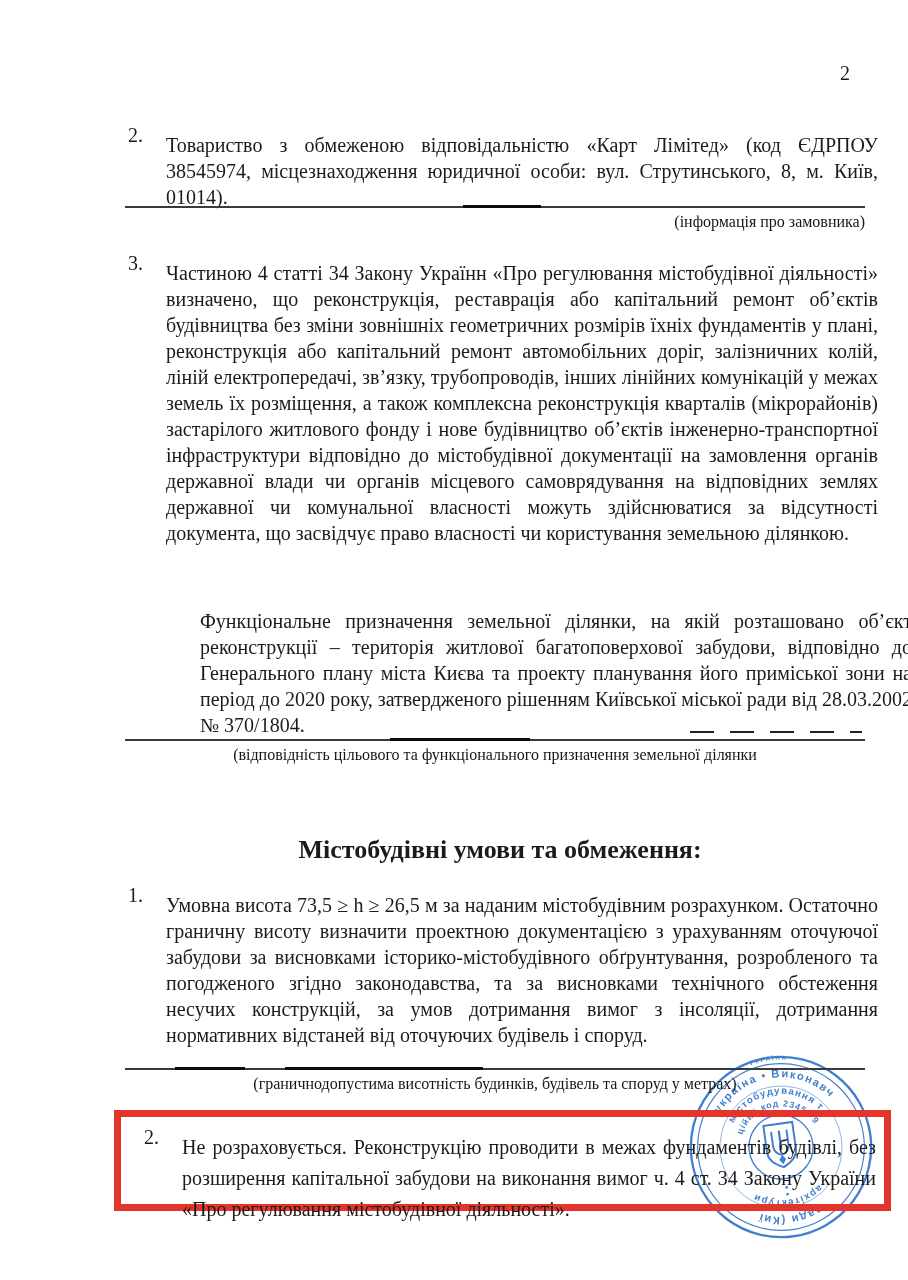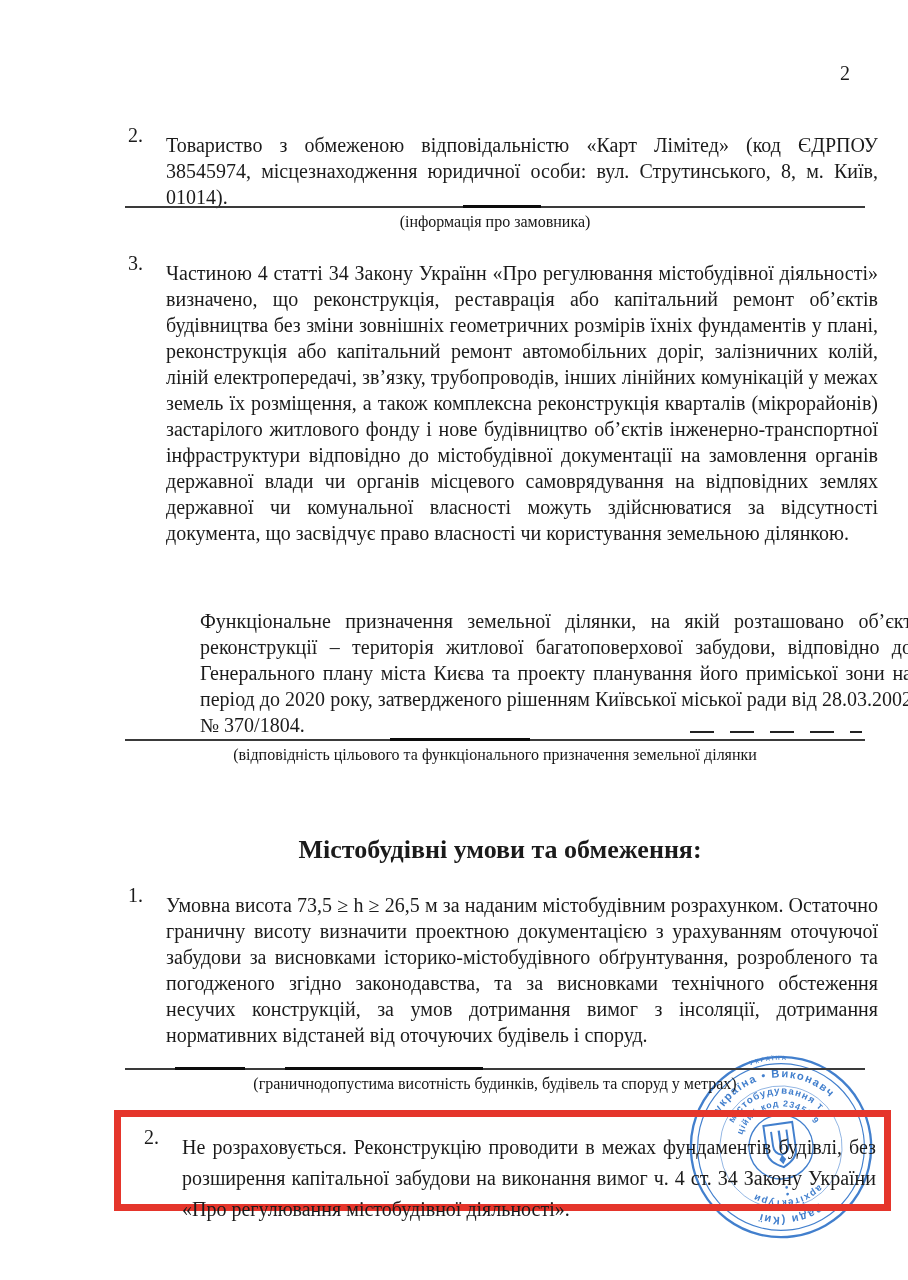--- a/index.html
+++ b/index.html
@@ -97,21 +97,21 @@
     <div class="abs page-num">2</div>
 
     <div class="abs list-item body-txt" style="top:122px;">
       <span class="num">2.</span>
       <div class="itext jtext">Товариство з обмеженою відповідальністю «Карт Лімітед» (код ЄДРПОУ 38545974, місцезнаходження юридичної особи: вул. Струтинського, 8, м. Київ, 01014).</div>
     </div>
 
     <div class="abs rule" style="top:206px;">
       <span class="seg" style="left:338px;width:78px;"></span>
     </div>
-    <div class="abs caption" style="top:211px;">(інформація про замовника)</div>
+    <div class="abs caption" style="top:211px;text-align:right;">(інформація про замовника)</div>
 
     <div class="abs list-item body-txt" style="top:250px;">
       <span class="num">3.</span>
       <div class="itext jtext">Частиною 4 статті 34 Закону Українн «Про регулювання містобудівної діяльності» визначено, що реконструкція, реставрація або капітальний ремонт об’єктів будівництва без зміни зовнішніх геометричних розмірів їхніх фундаментів у плані, реконструкція або капітальний ремонт автомобільних доріг, залізничних колій, ліній електропередачі, зв’язку, трубопроводів, інших лінійних комунікацій у межах земель їх розміщення, а також комплексна реконструкція кварталів (мікрорайонів) застарілого житлового фонду і нове будівництво об’єктів інженерно-транспортної інфраструктури відповідно до містобудівної документації на замовлення органів державної влади чи органів місцевого самоврядування на відповідних землях державної чи комунальної власності можуть здійснюватися за відсутності документа, що засвідчує право власності чи користування земельною ділянкою.</div>
     </div>
 
     <div class="abs plain-para body-txt jtext" style="top:608px;">Функціональне призначення земельної ділянки, на якій розташовано об’єкт реконструкції – територія житлової багатоповерхової забудови, відповідно до Генерального плану міста Києва та проекту планування його приміської зони на період до 2020 року, затвердженого рішенням Київської міської ради від 28.03.2002 № 370/1804.</div>
 
     <div class="abs rule" style="top:739px;">
       <span class="seg" style="left:265px;width:140px;"></span>

